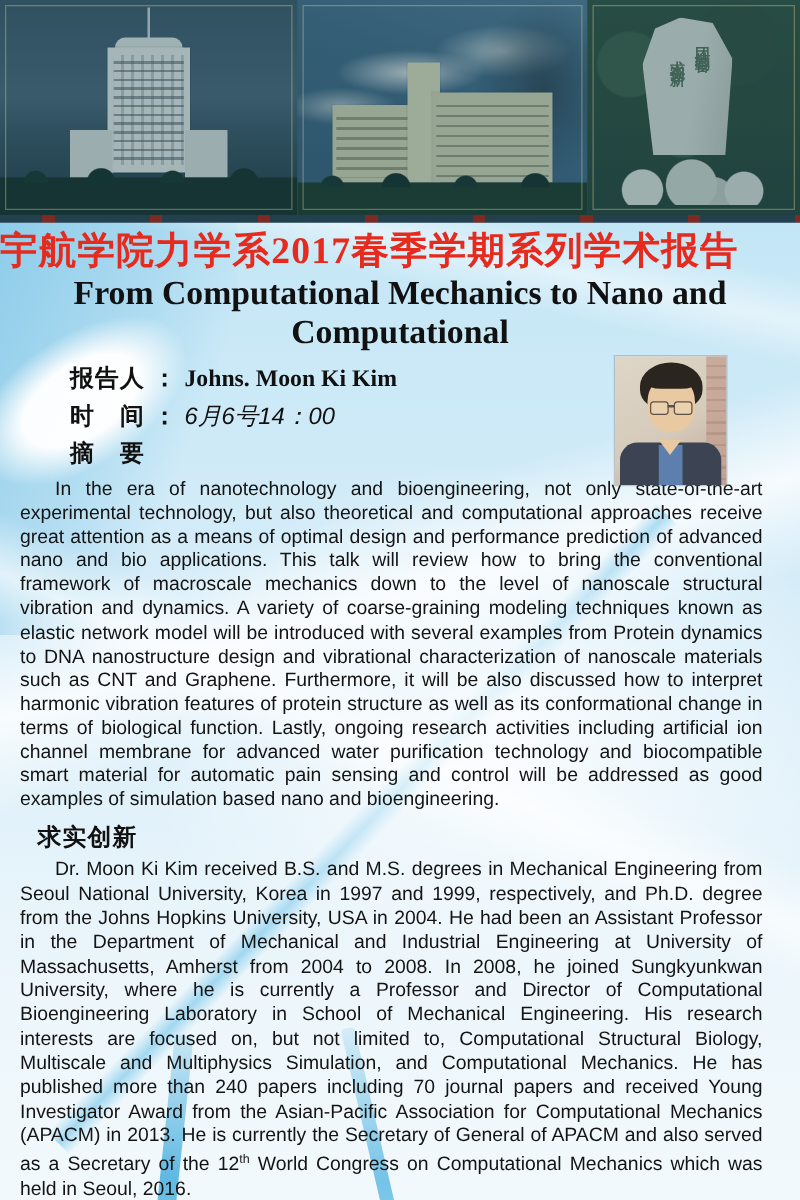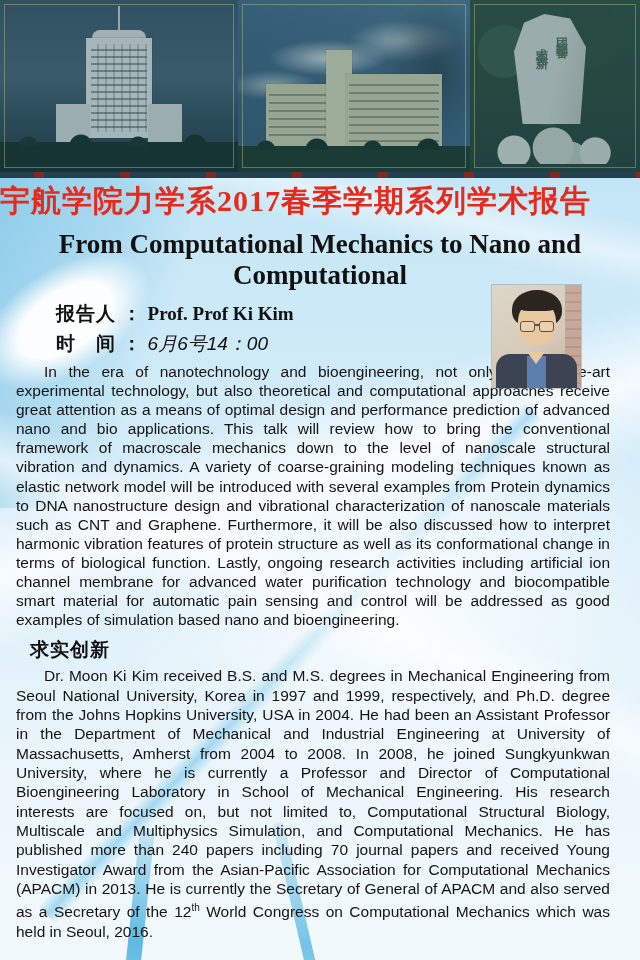--- a/index.html
+++ b/index.html
@@ -81,21 +81,21 @@
     radial-gradient(circle at 20% 70%,#dde6de 0 16px,transparent 17px),
     radial-gradient(circle at 48% 60%,#cfdad1 0 20px,transparent 21px),
     radial-gradient(circle at 78% 72%,#d8e2da 0 15px,transparent 16px),
     radial-gradient(circle at 60% 90%,#c3cfc6 0 18px,transparent 19px);}
   .banner-strip{position:relative;z-index:1;height:6px;background:
     repeating-linear-gradient(90deg,#22404e 0 34px,#7e2a22 34px 44px,#22404e 44px 86px),#22404e;}
   
   .content{position:relative;z-index:2;}
   .title-cn{margin-top:7px;text-align:left;font-family:"Liberation Serif",serif;
     font-weight:bold;font-size:30px;line-height:32px;color:#e62a1d;letter-spacing:1px;}
-  .title-en{margin-top:12px;text-align:center;font-family:"Liberation Serif",serif;
+  .title-en{margin-top:2px;text-align:center;font-family:"Liberation Serif",serif;
     font-weight:bold;font-size:27px;line-height:31px;color:#111;}
   .info{margin:8px 0 0 56px;}
   .info-line{font-size:19px;line-height:30px;color:#111;}
   .info-label{font-weight:bold;letter-spacing:1px;}
   .speaker-val{font-family:"Liberation Serif",serif;font-weight:bold;}
   .info-val{font-weight:normal;font-style:italic;}
   .para{margin:3px 30px 0 16px;text-align:justify;text-indent:28px;
     font-family:Liberation Sans, sans-serif;font-size:15.5px;line-height:19.1px;color:#141414;}
   .bio-head{margin:8px 0 2px 30px;font-size:19px;font-weight:bold;color:#111;letter-spacing:1px;}
   .bio-para{line-height:19.35px;}
@@ -178,25 +178,28 @@
   <div class="content">
     <div class="title-cn">宇航学院力学系2017春季学期系列学术报告</div>
     <div class="title-en">
       <div>From Computational Mechanics to Nano and</div>
       <div>Computational</div>
     </div>
 
     <div class="info">
       <div class="info-line">
         <span class="info-label">报告人 ：</span>
-        <span class="speaker-val">Prof. Prof Ki Kim</span>
+        <span class="speaker-val">Johns. Moon Ki Kim</span>
       </div>
       <div class="info-line">
         <span class="info-label">时　间 ：</span>
         <span class="info-val">6月6号14：00</span>
+      </div>
+      <div class="info-line">
+        <span class="info-label">摘　要</span>
       </div>
     </div>
 
     <p class="para">In the era of nanotechnology and bioengineering, not only state-of-the-art experimental technology, but also theoretical and computational approaches receive great attention as a means of optimal design and performance prediction of advanced nano and bio applications. This talk will review how to bring the conventional framework of macroscale mechanics down to the level of nanoscale structural vibration and dynamics. A variety of coarse-graining modeling techniques known as elastic network model will be introduced with several examples from Protein dynamics to DNA nanostructure design and vibrational characterization of nanoscale materials such as CNT and Graphene. Furthermore, it will be also discussed how to interpret harmonic vibration features of protein structure as well as its conformational change in terms of biological function. Lastly, ongoing research activities including artificial ion channel membrane for advanced water purification technology and biocompatible smart material for automatic pain sensing and control will be addressed as good examples of simulation based nano and bioengineering.</p>
 
     <div class="bio-head">求实创新</div>
     <p class="para bio-para"><span>Dr. Moon Ki Kim received B.S. and M.S. degrees in Mechanical Engineering from Seoul National University, Korea in 1997 and 1999, respectively, and Ph.D. degree from the Johns Hopkins University, USA in 2004. He had been an Assistant Professor in the Department of Mechanical and Industrial Engineering at University of Massachusetts, Amherst from 2004 to 2008. In 2008, he joined Sungkyunkwan University, where he is currently a Professor and Director of Computational Bioengineering Laboratory in School of Mechanical Engineering. His research interests are focused on, but not limited to, Computational Structural Biology, Multiscale and Multiphysics Simulation, and Computational Mechanics. He has published more than 240 papers including 70 journal papers and received Young Investigator Award from the Asian-Pacific Association for Computational Mechanics (APACM) in 2013. He is currently the Secretary of General of APACM and also served as a Secretary of the 12</span><sup>th</sup><span> World Congress on Computational Mechanics which was held in Seoul, 2016.</span></p>
 
   </div>
 

